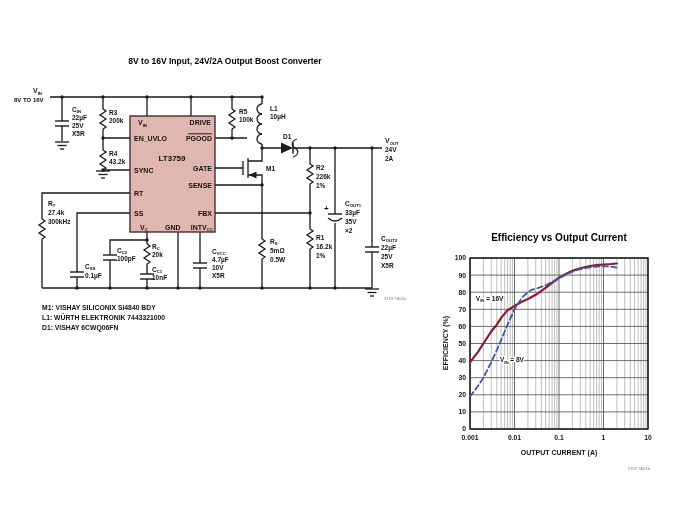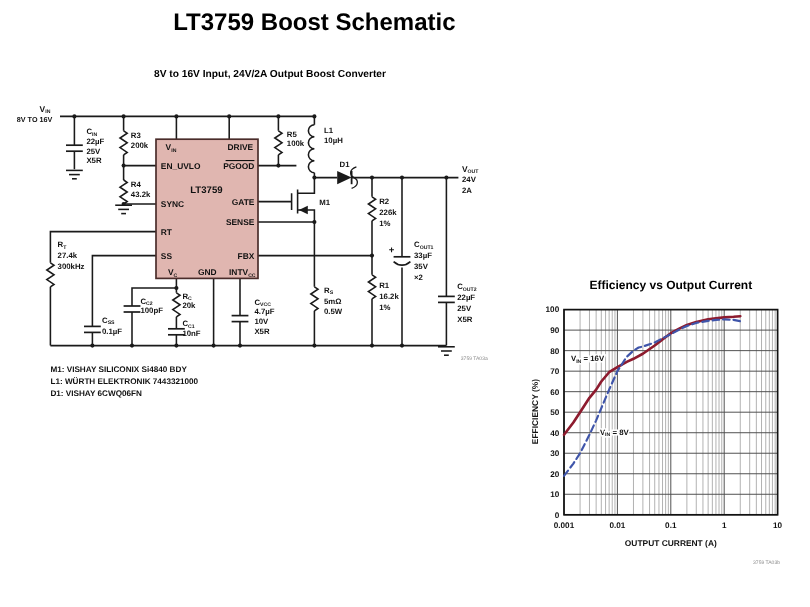--- a/index.html
+++ b/index.html
@@ -22,21 +22,20 @@
   .caxis{font-size:7px;font-weight:700;fill:#111;}
   .ctick{font-size:6.8px;font-weight:700;fill:#111;}
   .cann{font-size:6.5px;font-weight:700;fill:#111;}
   .plus{font-size:8px;font-weight:700;fill:#111;}
 </style>
 </head>
 <body>
 
 <div id="screen">
 
-  <div id="page-title">LT3759 Boost Schematic</div>
 
   <svg id="schem" width="440" height="285" viewBox="0 55 440 285">
     <defs>
       <path id="rz" d="M0 0 l3 2 l-6 4 l6 4 l-6 4 l6 4 l-3 2" fill="none" stroke="#1a1a1a" stroke-width="1.3"></path>
       <g id="cap" stroke="#1a1a1a" stroke-width="1.4">
         <line x1="-7" y1="0" x2="7" y2="0"></line>
           <line x1="-7" y1="5" x2="7" y2="5"></line>
       </g>
       <g id="gnd" stroke="#1a1a1a" stroke-width="1.3">
         <line x1="-7" y1="0" x2="7" y2="0"></line>

